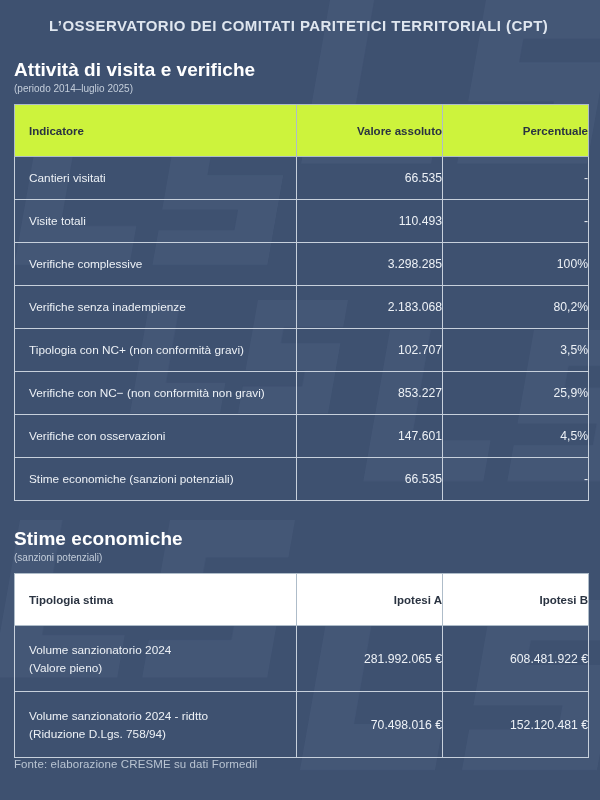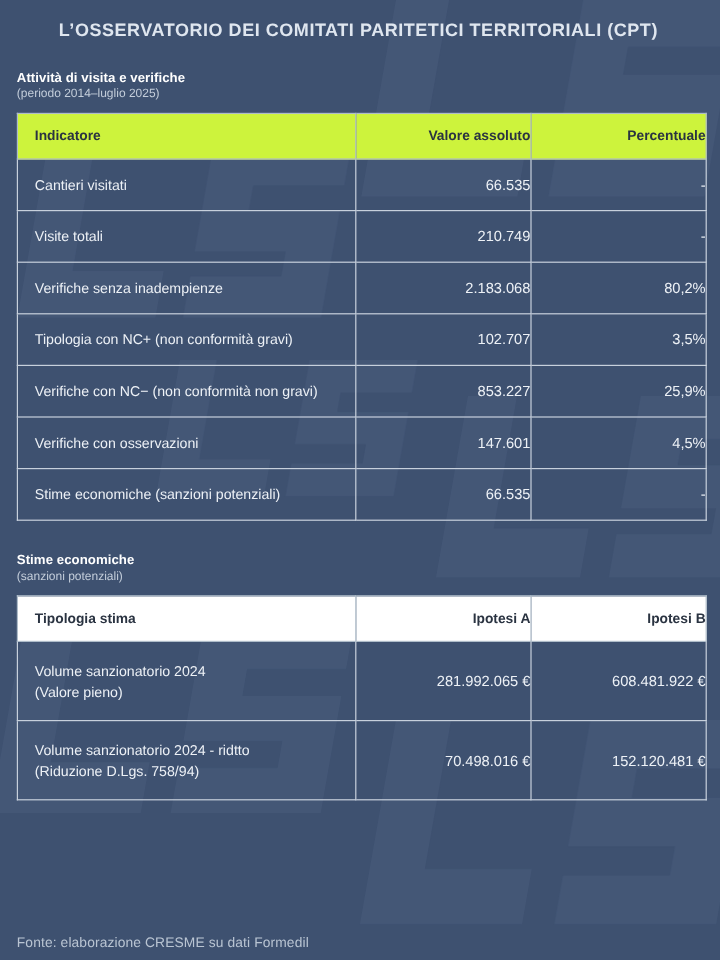--- a/index.html
+++ b/index.html
@@ -43,21 +43,21 @@
     padding-left: 1px;
     white-space: nowrap;
     margin-left: 35px;
   }
 
   
   .section {
     padding-left: 1px;
   }
   .section-title {
-    font-size: 11px;
+    font-size: 19px;
     font-weight: bold;
     color: #ffffff;
     letter-spacing: 0.05px;
   }
   .section-sub {
     font-size: 10px;
     font-weight: 400;
     color: #c3cdda;
     margin-top: 2px;
   }
@@ -75,21 +75,21 @@
 
   th, td {
     border: 1px solid #c7d0dc;
     vertical-align: middle;
   }
 
   thead th {
     color: #2a3341;
     font-size: 11.5px;
     font-weight: bold;
-    height: 38px;
+    height: 52px;
     border-color: #aebcc9;
   }
 
   #table-activity thead th { background: #cdf33c; }
   #table-economic thead th { background: #ffffff; }
 
   th.col-label,
   td.col-label {
     text-align: left;
     padding-left: 14px;
@@ -112,21 +112,21 @@
   tbody td.col-num   { font-size: 12.2px; }
 
   #table-economic tbody td { height: 66px; }
   #table-economic tbody td.col-label { line-height: 1.45; padding-top: 2px; }
   #table-economic td.col-label .l2 { display: block; }
 
   
   .footer-note {
     position: absolute;
     left: 14px;
-    top: 780px;
+    top: 758px;
     font-size: 11.5px;
     color: #b9c4d2;
     letter-spacing: 0.1px;
   }
 </style>
 </head>
 <body>
 
 <svg id="watermark" viewBox="0 0 600 800" preserveAspectRatio="none" aria-hidden="true">
   <defs>
@@ -162,22 +162,27 @@
         </tr>
       </thead>
       <tbody>
         <tr>
           <td class="col-label">Cantieri visitati</td>
           <td class="col-num">66.535</td>
           <td class="col-num">-</td>
         </tr>
         <tr>
           <td class="col-label">Visite totali</td>
-          <td class="col-num">210.749</td>
+          <td class="col-num">110.493</td>
           <td class="col-num">-</td>
+        </tr>
+        <tr>
+          <td class="col-label">Verifiche complessive</td>
+          <td class="col-num">3.298.285</td>
+          <td class="col-num">100%</td>
         </tr>
         <tr>
           <td class="col-label">Verifiche senza inadempienze</td>
           <td class="col-num">2.183.068</td>
           <td class="col-num">80,2%</td>
         </tr>
         <tr>
           <td class="col-label">Tipologia con NC+ (non conformità gravi)</td>
           <td class="col-num">102.707</td>
           <td class="col-num">3,5%</td>

